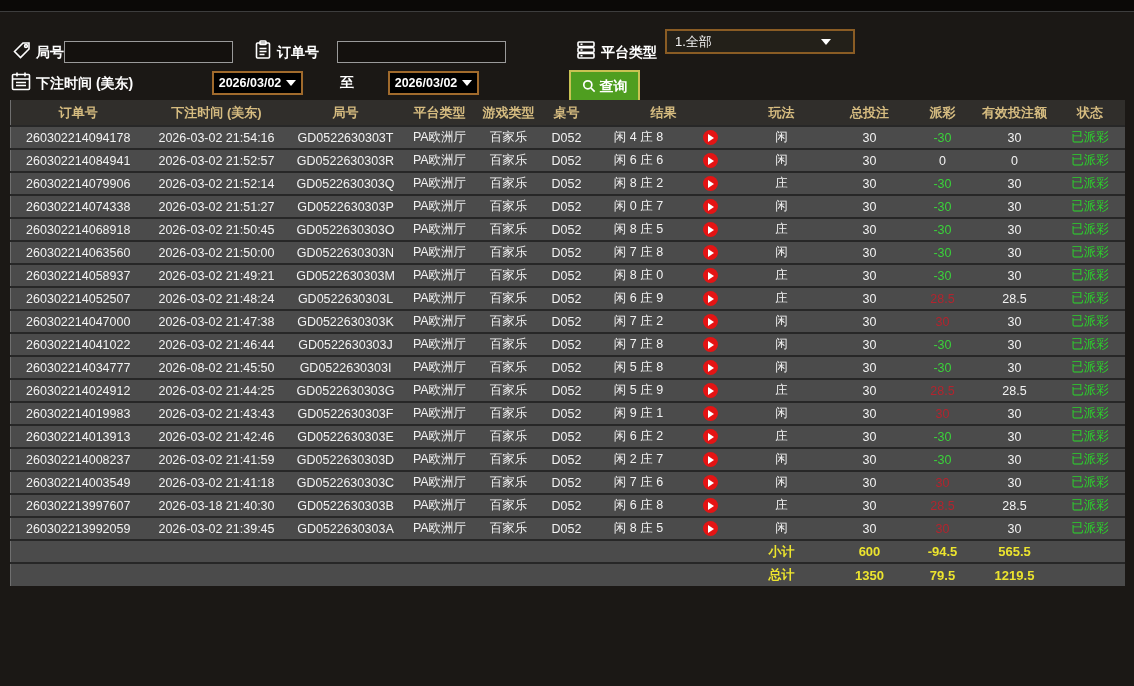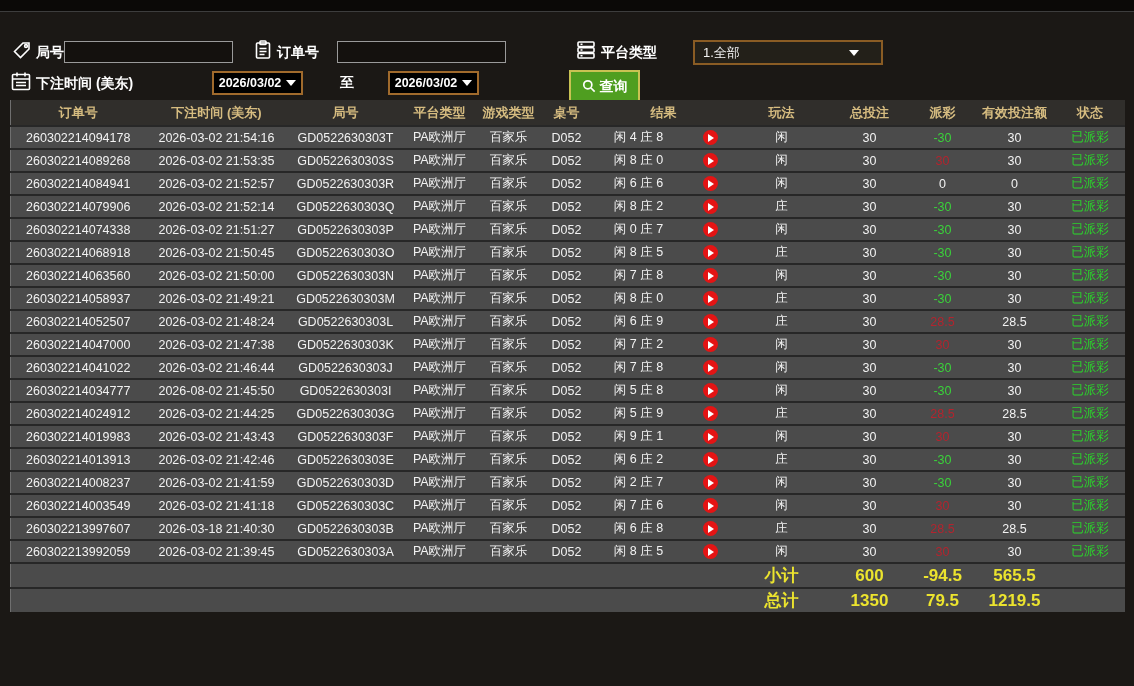--- a/index.html
+++ b/index.html
@@ -69,21 +69,21 @@
   .c-status { color: #2bd42b; }
   .play-btn {
     display: inline-block; width: 15px; height: 15px; border-radius: 50%;
     background: #e41414; position: relative; vertical-align: middle; cursor: pointer;
   }
   .play-btn::before {
     content: ""; position: absolute; left: 5px; top: 3.5px;
     border-left: 6px solid #ffffff;
     border-top: 4px solid transparent; border-bottom: 4px solid transparent;
   }
-  tr.summary-row td { color: #ece42e; font-weight: bold; font-size: 17px; text-align: center; }
+  tr.summary-row td { color: #ece42e; font-weight: bold; font-size: 13px; text-align: center; }
 </style>
 </head>
 <body>
 
 <div class="top-strip"></div>
 
 <div class="filter-bar">
 
   <span class="f-icon" style="left:11px; top:26px;">
     <svg viewBox="0 0 22 22">
@@ -106,21 +106,21 @@
 
   <span class="f-icon" style="left:575px; top:26px;">
     <svg viewBox="0 0 22 22">
         <rect x="3" y="3" width="16" height="4.6" rx="1"></rect>
         <rect x="3" y="8.7" width="16" height="4.6" rx="1"></rect>
         <rect x="3" y="14.4" width="16" height="4.6" rx="1"></rect>
         <path d="M5.5 5.3 H7.5 M5.5 11 H7.5 M5.5 16.7 H7.5"></path>
       </svg>
   </span>
   <span class="f-label" style="left:601px; top:31px;">平台类型</span>
-  <div class="select-box" style="left:665px; top:27px;margin-left:28px;">
+  <div class="select-box" style="left:665px; top:16px;">
     <span>1.全部</span>
     <span class="caret"></span>
   </div>
 
   <span class="f-icon" style="left:10px; top:57px;">
     <svg viewBox="0 0 22 22">
         <rect x="2.5" y="4.5" width="17" height="15" rx="1"></rect>
         <path d="M2.5 9 H19.5 M7 2.5 V6.5 M15 2.5 V6.5 M6 12.5 H16 M6 15.5 H16"></path>
       </svg>
   </span>
@@ -187,35 +187,20 @@
     <td>D052</td>
     <td>闲 4 庄 8</td>
     <td><span class="play-btn"></span></td>
     <td>闲</td>
     <td>30</td>
     <td class="c-payout pay-green">-30</td>
     <td>30</td>
     <td class="c-status">已派彩</td>
   </tr>
         <tr class="data-row">
-    <td>260302214089268</td>
-    <td>2026-03-02 21:53:35</td>
-    <td>GD0522630303S</td>
-    <td>PA欧洲厅</td>
-    <td>百家乐</td>
-    <td>D052</td>
-    <td>闲 8 庄 0</td>
-    <td><span class="play-btn"></span></td>
-    <td>闲</td>
-    <td>30</td>
-    <td class="c-payout pay-red">30</td>
-    <td>30</td>
-    <td class="c-status">已派彩</td>
-  </tr>
-        <tr class="data-row">
     <td>260302214084941</td>
     <td>2026-03-02 21:52:57</td>
     <td>GD0522630303R</td>
     <td>PA欧洲厅</td>
     <td>百家乐</td>
     <td>D052</td>
     <td>闲 6 庄 6</td>
     <td><span class="play-btn"></span></td>
     <td>闲</td>
     <td>30</td>

